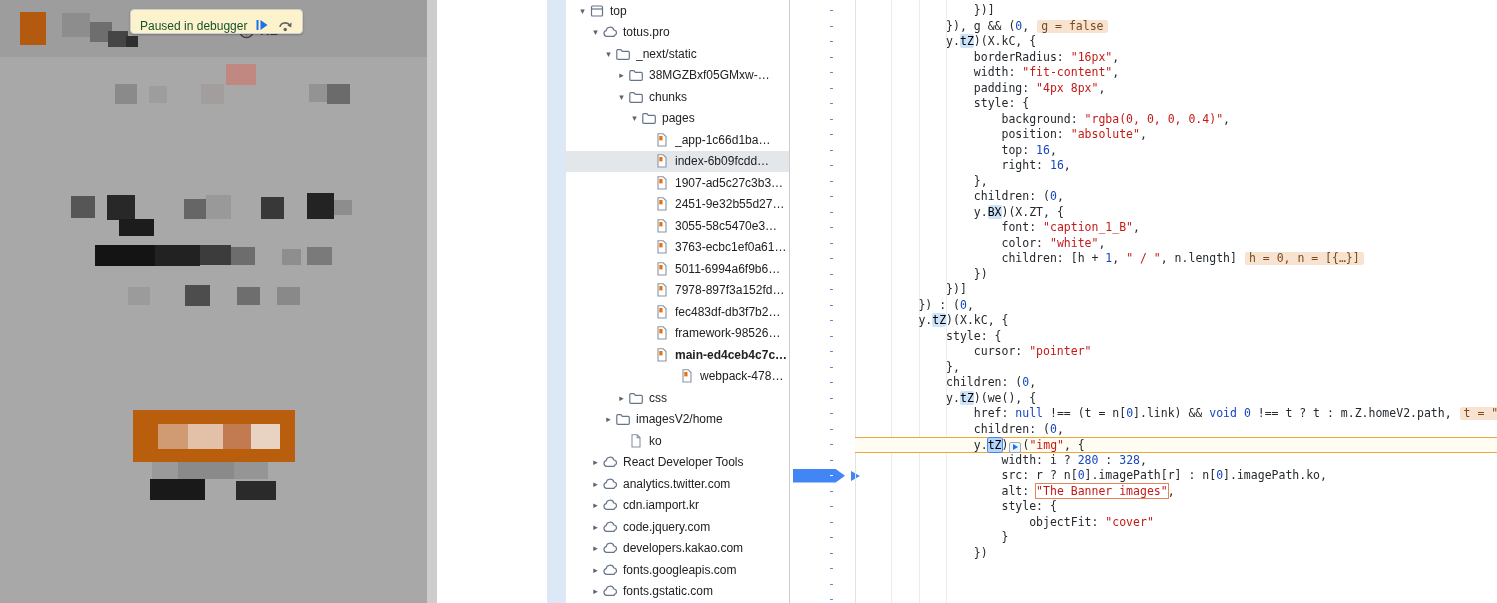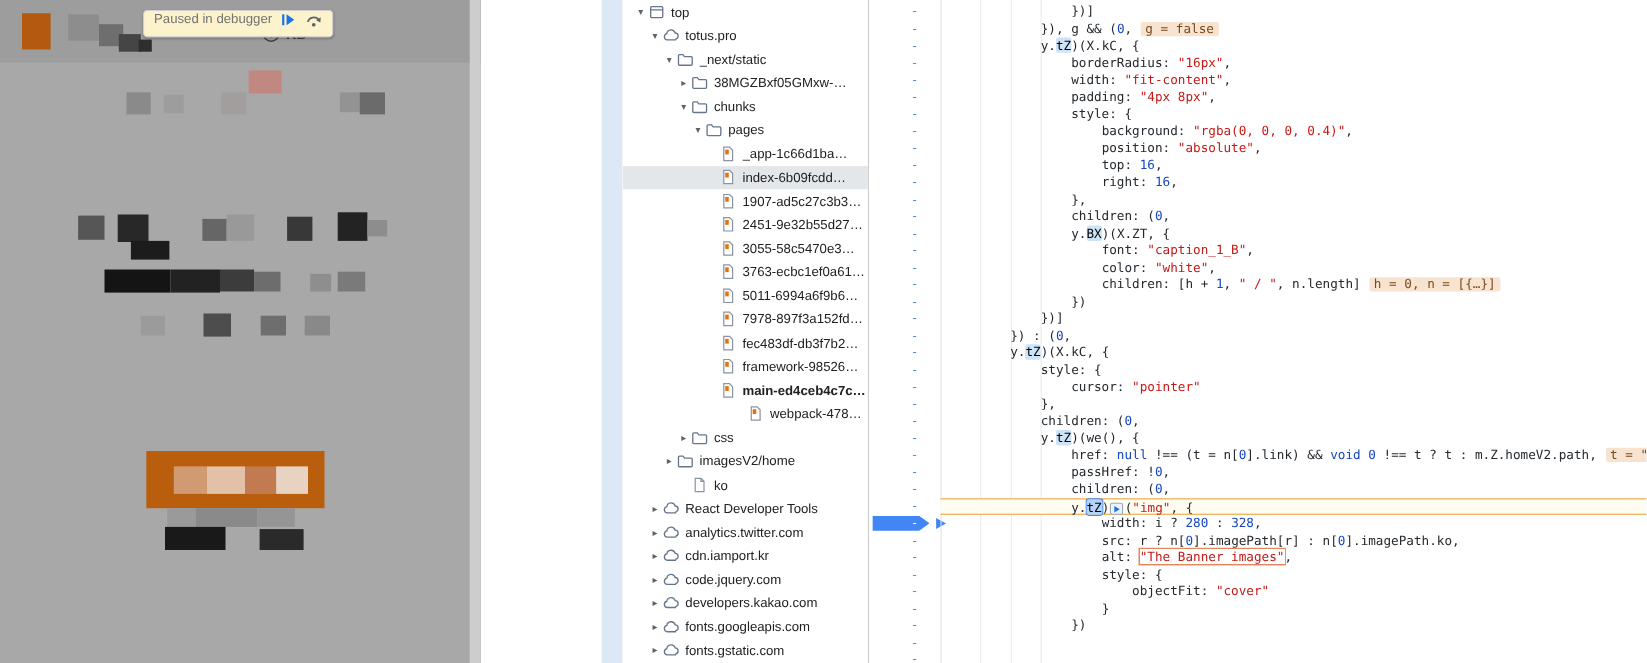--- a/index.html
+++ b/index.html
@@ -6,23 +6,23 @@
   html,body{width:1497px;height:603px;overflow:hidden;background:#fff;
     font-family:"Liberation Sans",sans-serif}
   #app{position:relative;width:1497px;height:603px}
 
   
   #page{position:absolute;left:0;top:0;width:437px;height:603px;background:#a8a8a8;overflow:hidden}
   #page-header{position:absolute;left:0;top:0;width:100%;height:57px;background:#9d9d9d}
   .mb{position:absolute}
   #kb-logo{position:absolute;left:238px;top:22px;display:flex;align-items:center;gap:5px;
     color:#3f3f3f;font-weight:bold;font-size:13px;z-index:1}
-  #paused-banner{position:absolute;left:130px;top:9px;height:25px;display:flex;align-items:flex-start;gap:7px;
+  #paused-banner{position:absolute;left:130px;top:9px;height:25px;display:flex;align-items:flex-end;gap:7px;
     padding:0 9px;background:var(--banner-bg);border:1px solid #cfcfcf;border-radius:4px;
-    box-shadow:0 1px 2px rgba(0,0,0,.25);font-size:12px;color:#737373;white-space:nowrap;z-index:2}
+    box-shadow:0 1px 2px rgba(0,0,0,.25);font-size:12px;color:#14532d;white-space:nowrap;z-index:2}
   #paused-banner button{border:none;background:none;width:16px;height:16px;display:flex;
     align-items:center;justify-content:center;cursor:pointer;padding:0}
   #page-scrollbar{position:absolute;right:0;top:0;width:10px;height:100%;background:#cdcdcd}
 
   #dock-strip{position:absolute;left:547px;top:0;width:19px;height:100%;background:#dce8f5}
 
   
   #navigator{position:absolute;left:566px;top:0;width:224px;height:603px;background:#fff;
     border-right:1px solid #ccc;overflow:hidden;font-size:12px;color:#202124}
   .nav-row{display:flex;align-items:center;height:21.5px;white-space:nowrap;cursor:pointer}
@@ -480,21 +480,20 @@
         <div class="code-line"><span>                </span><span class="tok-p">})</span></div>
         <div class="code-line"><span>            </span><span class="tok-p">})]</span></div>
         <div class="code-line"><span>        </span><span class="tok-p">}) : (</span><span class="tok-n">0</span><span class="tok-p">,</span></div>
         <div class="code-line"><span>        </span><span class="tok-p">y.</span><span class="tok-h">tZ</span><span class="tok-p">)(X.kC, {</span></div>
         <div class="code-line"><span>            </span><span class="tok-p">style: {</span></div>
         <div class="code-line"><span>                </span><span class="tok-p">cursor: </span><span class="tok-s">"pointer"</span></div>
         <div class="code-line"><span>            </span><span class="tok-p">},</span></div>
         <div class="code-line"><span>            </span><span class="tok-p">children: (</span><span class="tok-n">0</span><span class="tok-p">,</span></div>
         <div class="code-line"><span>            </span><span class="tok-p">y.</span><span class="tok-h">tZ</span><span class="tok-p">)(we(), {</span></div>
         <div class="code-line"><span>                </span><span class="tok-p">href: </span><span class="tok-k">null</span><span class="tok-p"> !== (t = n[</span><span class="tok-n">0</span><span class="tok-p">].link) &amp;&amp; </span><span class="tok-k">void</span><span class="tok-p"> </span><span class="tok-n">0</span><span class="tok-p"> !== t ? t : m.Z.homeV2.path,</span><span class="bubble">t = "h</span></div>
-        <div class="code-line"><span>                </span><span class="tok-p">passHref: !</span><span class="tok-n">0</span><span class="tok-p">,</span></div>
         <div class="code-line"><span>                </span><span class="tok-p">children: (</span><span class="tok-n">0</span><span class="tok-p">,</span></div>
         <div class="code-line exec"><span>                </span><span class="tok-p">y.</span><span class="tok-x">tZ</span><span class="tok-p">)</span><span class="step-icon"><i></i></span><span class="tok-p">(</span><span class="tok-s">"img"</span><span class="tok-p">, {</span></div>
         <div class="code-line"><span>                    </span><span class="tok-p">width: i ? </span><span class="tok-n">280</span><span class="tok-p"> : </span><span class="tok-n">328</span><span class="tok-p">,</span></div>
         <div class="code-line"><span>                    </span><span class="tok-p">src: r ? n[</span><span class="tok-n">0</span><span class="tok-p">].imagePath[r] : n[</span><span class="tok-n">0</span><span class="tok-p">].imagePath.ko,</span></div>
         <div class="code-line"><span>                    </span><span class="tok-p">alt: </span><span class="tok-sb">"The Banner images"</span><span class="tok-p">,</span></div>
         <div class="code-line"><span>                    </span><span class="tok-p">style: {</span></div>
         <div class="code-line"><span>                        </span><span class="tok-p">objectFit: </span><span class="tok-s">"cover"</span></div>
         <div class="code-line"><span>                    </span><span class="tok-p">}</span></div>
         <div class="code-line"><span>                </span><span class="tok-p">})</span></div>
       </div>

